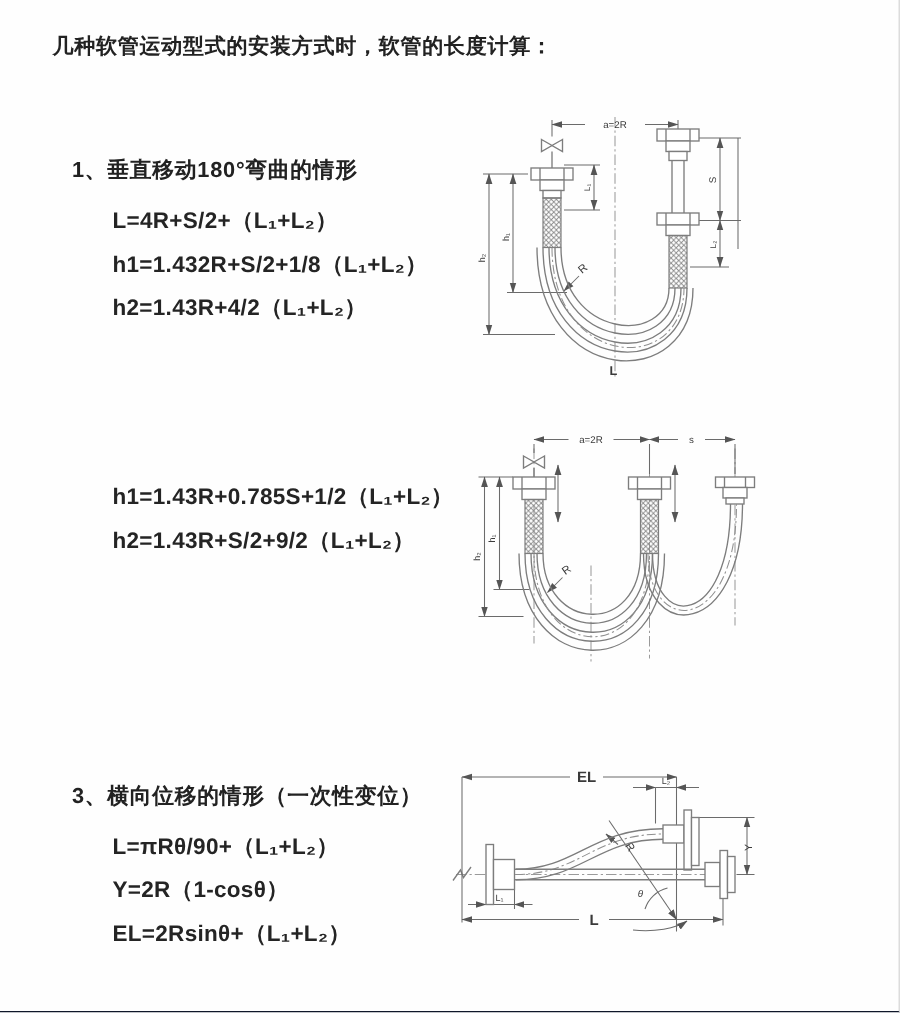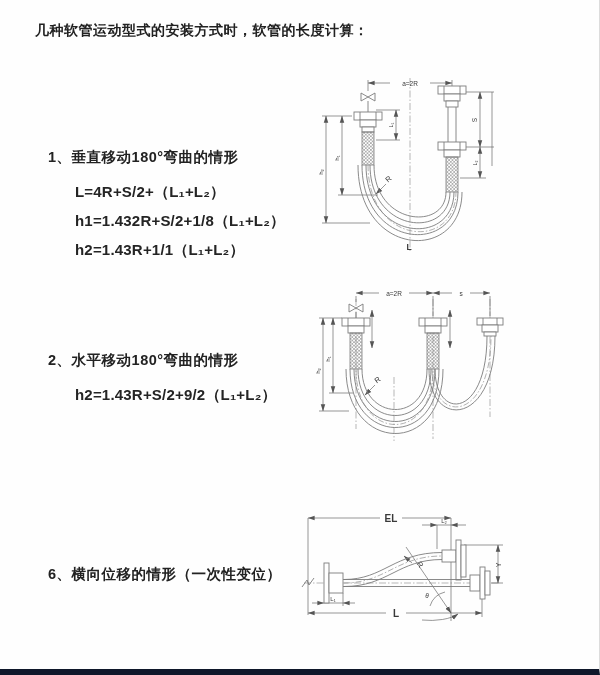--- a/index.html
+++ b/index.html
@@ -1,28 +1,28 @@
 <!DOCTYPE html>
 <html><head>
 <meta charset="utf-8">
 <style>
   html,body{margin:0;padding:0;background:#fff;}
   #page{
     position:relative;width:600px;height:675px;background:#fefefe;
     font-family:"Liberation Sans","DejaVu Sans",sans-serif;
     color:#262626;overflow:hidden;
-    border-right:1px solid #dcdcdc;border-bottom:6px solid #0f172a;
+    border-right:1px solid #dcdcdc;border-bottom:1px solid #0f172a;
     box-sizing:border-box;
   }
   .doc-title{
     position:absolute;left:35px;top:22px;font-size:14px;font-weight:bold;
     letter-spacing:0.5px;color:#222;
   }
   .section{position:absolute;left:48px;}
-  .sec-heading{font-size:14.5px;font-weight:bold;letter-spacing:0.5px;color:#222;margin-top:44px;}
+  .sec-heading{font-size:14.5px;font-weight:bold;letter-spacing:0.5px;color:#222;}
   .formulas{margin:10px 0 0 27px;}
   .formula{font-size:15px;font-weight:bold;line-height:29px;letter-spacing:0.2px;color:#242424;}
   #sec1{top:104px;}
   #sec2{top:307px;}
   #sec3{top:521px;}
   .dwg{position:absolute;}
   #dwg1{left:308px;top:70px;}
   #dwg2{left:303px;top:281px;}
   #dwg3{left:296px;top:503px;}
   
@@ -50,33 +50,38 @@
     </defs>
   </svg>
 
   <div class="doc-title">几种软管运动型式的安装方式时，软管的长度计算：</div>
 
   <div class="section" id="sec1">
     <div class="sec-heading">1、垂直移动180°弯曲的情形</div>
     <div class="formulas">
       <div class="formula">L=4R+S/2+（L₁+L₂）</div>
       <div class="formula">h1=1.432R+S/2+1/8（L₁+L₂）</div>
-      <div class="formula">h2=1.43R+1/1（L₁+L₂）</div>
+      <div class="formula">h2=1.43R+4/2（L₁+L₂）</div>
     </div>
   </div>
 
   <div class="section" id="sec2">
-    <div class="sec-heading">2、水平移动180°弯曲的情形</div>
     <div class="formulas">
+      <div class="formula">h1=1.43R+0.785S+1/2（L₁+L₂）</div>
       <div class="formula">h2=1.43R+S/2+9/2（L₁+L₂）</div>
     </div>
   </div>
 
   <div class="section" id="sec3">
-    <div class="sec-heading">6、横向位移的情形（一次性变位）</div>
+    <div class="sec-heading">3、横向位移的情形（一次性变位）</div>
+    <div class="formulas">
+      <div class="formula">L=πRθ/90+（L₁+L₂）</div>
+      <div class="formula">Y=2R（1-cosθ）</div>
+      <div class="formula">EL=2Rsinθ+（L₁+L₂）</div>
+    </div>
   </div>
 
   <svg id="dwg1" class="dwg" width="255" height="192" viewBox="0 0 255 192">
     <g>
       <line class="cl" x1="102" y1="8" x2="102" y2="182"></line>
     </g>
     <g>
 
       <line class="dim" x1="60" y1="13" x2="82" y2="13" marker-start="url(#ah)"></line>
       <line class="dim" x1="122" y1="13" x2="144" y2="13" marker-end="url(#ah)"></line>

